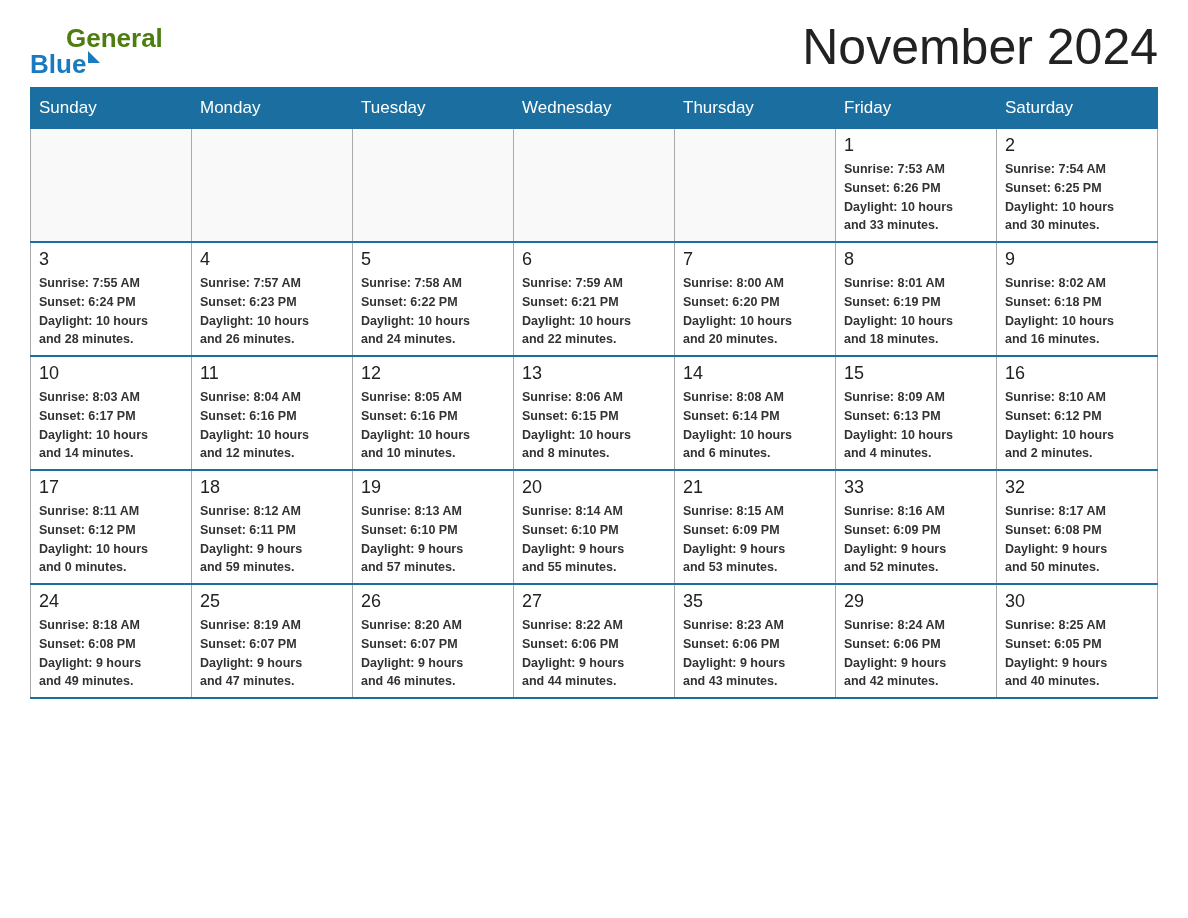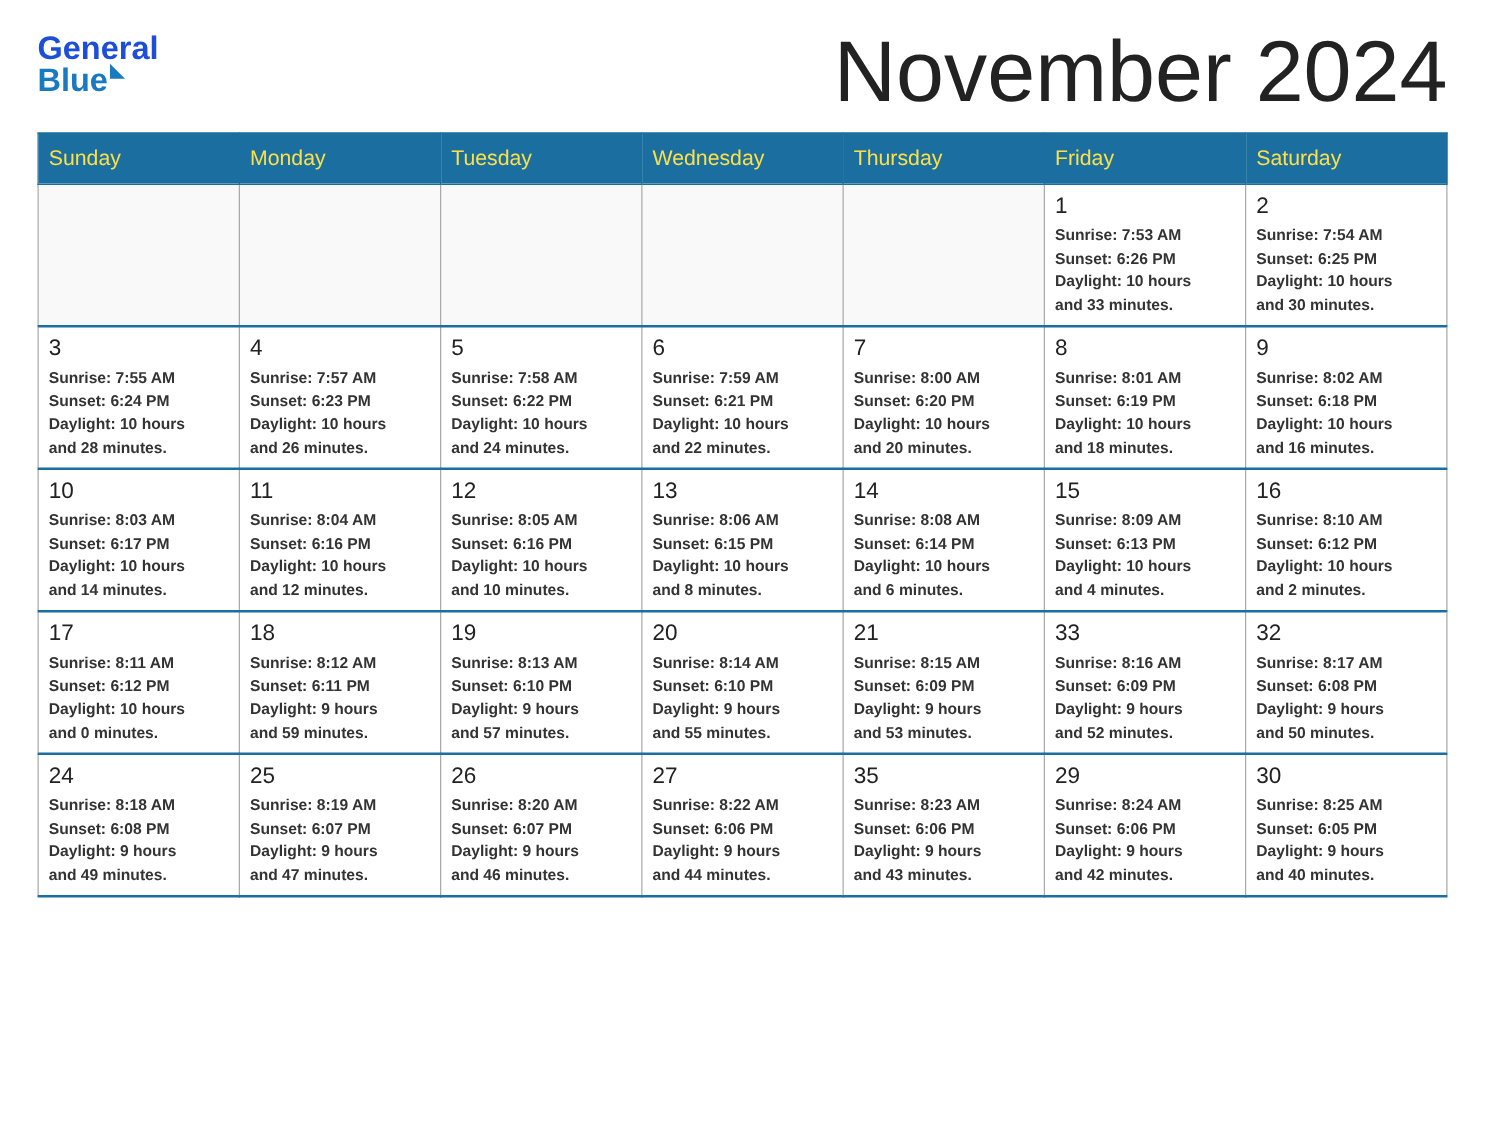--- a/index.html
+++ b/index.html
@@ -18,22 +18,23 @@
     }
     .logo {
       display: flex;
       flex-direction: column;
       align-items: flex-start;
       padding-top: 5px;
     }
     .logo-general {
       font-size: 26px;
       font-weight: bold;
-      color: #1d4ed8;
+      color: #4d7c0f;
       line-height: 1;
+      margin-left: 36px;
     }
     .logo-blue {
       font-size: 26px;
       font-weight: bold;
       color: #1a7abf;
       line-height: 1;
       display: flex;
     }
     .logo-triangle {
       width: 0;
@@ -42,38 +43,38 @@
       border-top: 12px solid transparent;
       border-bottom: 0px solid transparent;
       display: inline-block;
       margin-left: 2px;
       vertical-align: middle;
     }
     .title-area {
       text-align: right;
     }
     .main-title {
-      font-size: 69px;
+      font-size: 50px;
       font-weight: normal;
       color: #222;
       line-height: 1.1;
     }
     .subtitle {
       font-size: 22px;
       color: #444;
       margin-top: 4px;
     }
     .calendar {
       width: 100%;
       border-collapse: collapse;
       margin-top: 10px;
     }
     .calendar thead tr th {
       background-color: #1a6fa0;
-      color: #fde047;
+      color: #ffffff;
       padding: 10px 8px;
       font-size: 17px;
       font-weight: normal;
       text-align: left;
       border: 1px solid #1a6fa0;
     }
     .calendar tbody tr td {
       border: 1px solid #aaa;
       vertical-align: top;
       padding: 6px 8px;

